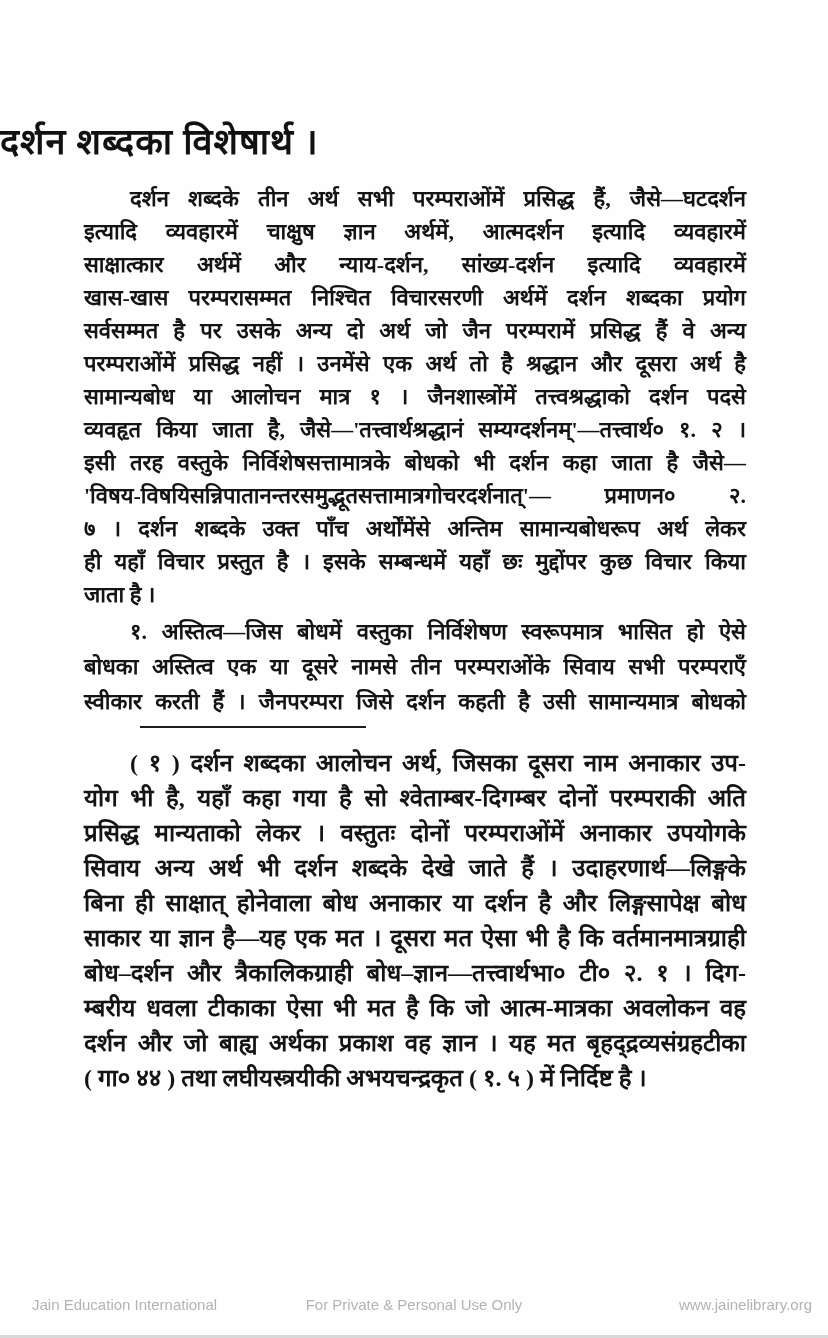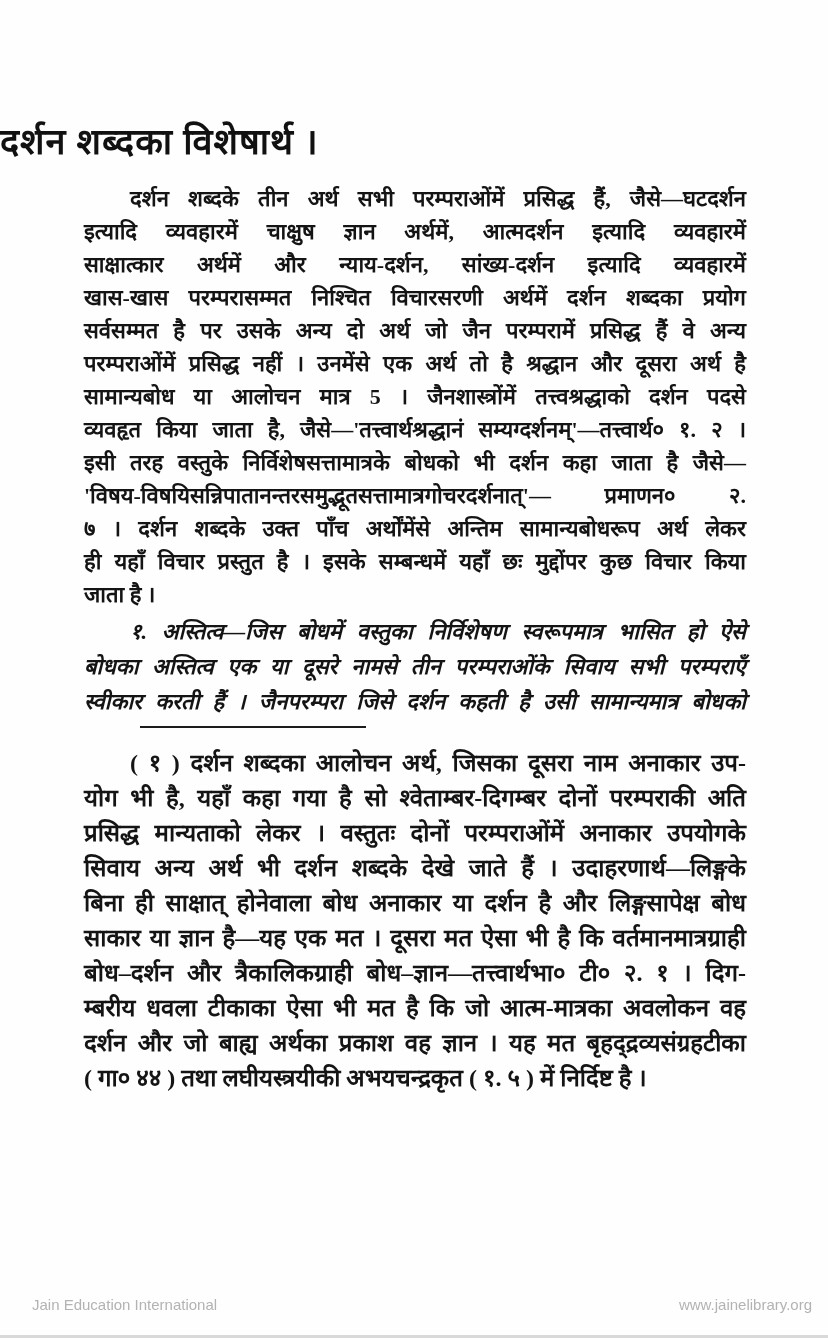--- a/index.html
+++ b/index.html
@@ -38,21 +38,21 @@
     font-weight:bold;
     text-align:justify;
     text-align-last:justify;
     white-space:normal;
   }
   .para1 .line,.para2 .line{
     font-size:22px;
     line-height:33px;
     height:33px;
   }
-  .para2 .line{line-height:35px;height:35px;font-style:italic;}
+  .para2 .line{line-height:35px;height:35px;}
   .footnote .line{
     font-size:24px;
     line-height:35px;
     height:35px;
   }
   .line.indent{text-indent:46px;}
   .line.short{text-align:left;text-align-last:left;}
   .fn-rule{
     position:absolute;
     top:726px;left:140px;
@@ -78,21 +78,21 @@
 
   <h1 class="title">दर्शन शब्दका विशेषार्थ ।</h1>
 
   <div class="textblock para1">
     <p class="line indent">दर्शन शब्दके तीन अर्थ सभी परम्पराओंमें प्रसिद्ध हैं, जैसे—घटदर्शन</p>
     <p class="line">इत्यादि व्यवहारमें चाक्षुष ज्ञान अर्थमें, आत्मदर्शन इत्यादि व्यवहारमें</p>
     <p class="line">साक्षात्कार अर्थमें और न्याय-दर्शन, सांख्य-दर्शन इत्यादि व्यवहारमें</p>
     <p class="line">खास-खास परम्परासम्मत निश्चित विचारसरणी अर्थमें दर्शन शब्दका प्रयोग</p>
     <p class="line">सर्वसम्मत है पर उसके अन्य दो अर्थ जो जैन परम्परामें प्रसिद्ध हैं वे अन्य</p>
     <p class="line">परम्पराओंमें प्रसिद्ध नहीं । उनमेंसे एक अर्थ तो है श्रद्धान और दूसरा अर्थ है</p>
-    <p class="line">सामान्यबोध या आलोचन मात्र 5 । जैनशास्त्रोंमें तत्त्वश्रद्धाको दर्शन पदसे</p>
+    <p class="line">सामान्यबोध या आलोचन मात्र १ । जैनशास्त्रोंमें तत्त्वश्रद्धाको दर्शन पदसे</p>
     <p class="line">व्यवहृत किया जाता है, जैसे—'तत्त्वार्थश्रद्धानं सम्यग्दर्शनम्'—तत्त्वार्थ० १. २ ।</p>
     <p class="line">इसी तरह वस्तुके निर्विशेषसत्तामात्रके बोधको भी दर्शन कहा जाता है जैसे—</p>
     <p class="line">'विषय-विषयिसन्निपातानन्तरसमुद्भूतसत्तामात्रगोचरदर्शनात्'— प्रमाणन० २.</p>
     <p class="line">७ । दर्शन शब्दके उक्त पाँच अर्थोंमेंसे अन्तिम सामान्यबोधरूप अर्थ लेकर</p>
     <p class="line">ही यहाँ विचार प्रस्तुत है । इसके सम्बन्धमें यहाँ छः मुद्दोंपर कुछ विचार किया</p>
     <p class="line short">जाता है ।</p>
   </div>
 
   <div class="textblock para2">
     <p class="line indent">१. अस्तित्व—जिस बोधमें वस्तुका निर्विशेषण स्वरूपमात्र भासित हो ऐसे</p>
@@ -110,16 +110,17 @@
     <p class="line">बिना ही साक्षात् होनेवाला बोध अनाकार या दर्शन है और लिङ्गसापेक्ष बोध</p>
     <p class="line">साकार या ज्ञान है—यह एक मत । दूसरा मत ऐसा भी है कि वर्तमानमात्रग्राही</p>
     <p class="line">बोध–दर्शन और त्रैकालिकग्राही बोध–ज्ञान—तत्त्वार्थभा० टी० २. १ । दिग-</p>
     <p class="line">म्बरीय धवला टीकाका ऐसा भी मत है कि जो आत्म-मात्रका अवलोकन वह</p>
     <p class="line">दर्शन और जो बाह्य अर्थका प्रकाश वह ज्ञान । यह मत बृहद्द्रव्यसंग्रहटीका</p>
     <p class="line short">( गा० ४४ ) तथा लघीयस्त्रयीकी अभयचन्द्रकृत ( १. ५ ) में निर्दिष्ट है ।</p>
   </div>
 
   <div class="footer">
     <span class="left">Jain Education International</span>
+    <span class="center">For Private &amp; Personal Use Only</span>
     <span class="right">www.jainelibrary.org</span>
   </div>
 
 </div>
 
 </body></html>

